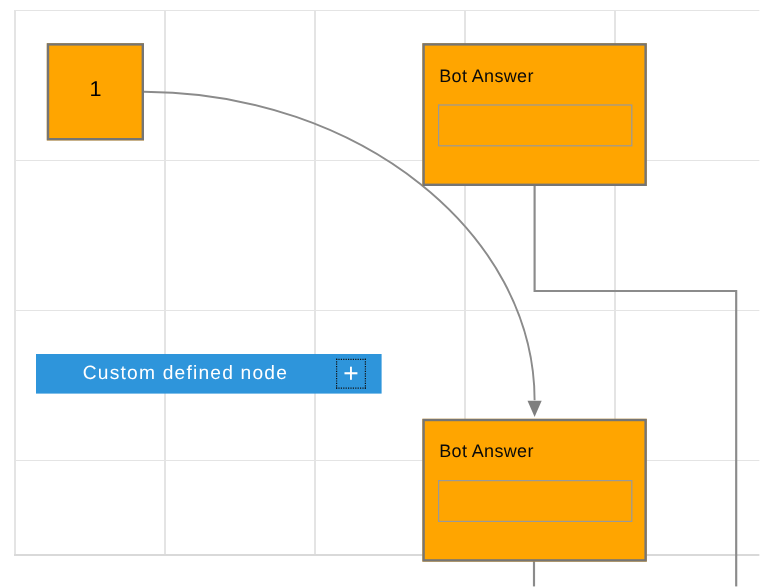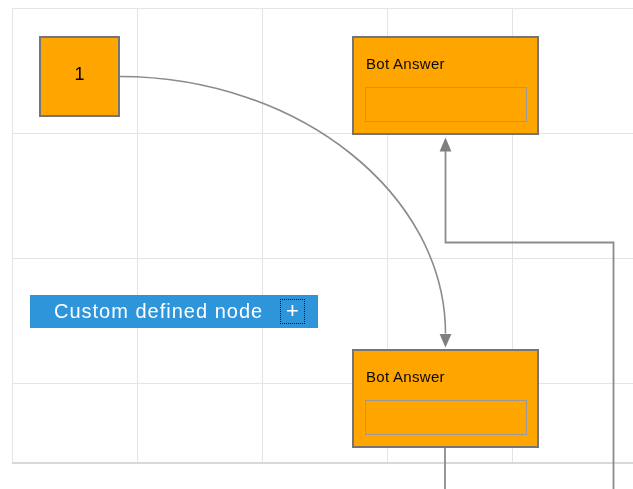--- a/index.html
+++ b/index.html
@@ -16,41 +16,41 @@
   .node { position: absolute; box-sizing: border-box; }
 
   .node-square {
     left: 39px; top: 36px; width: 81px; height: 81px;
     background: #ffa500; border: 2px solid #757575;
     display: flex; align-items: center; justify-content: center;
     font-size: 18px; color: #000000; padding-bottom: 4px;
   }
 
   .node-bot {
-    left: 352px; width: 187px; height: 99px;
+    left: 352px; width: 187px; height: 119px;
     background: #ffa500; border: 2px solid #757575;
   }
   .node-bot.top { top: 36px; }
   .node-bot.bottom { top: 349px; }
   .bot-title {
     position: absolute; left: 12px; top: 17px;
     font-size: 15px; line-height: 18px; letter-spacing: 0.3px; color: #0a0a0a;
   }
   .bot-inner-box {
     position: absolute; left: 11px; top: 49px; width: 162px; height: 35px;
     border: 1px solid #999999; box-sizing: border-box;
   }
 
   .node-custom {
     left: 30px; top: 295px; width: 288px; height: 33px;
     background: #2e95db; color: #ffffff;
   }
   .custom-label {
-    position: absolute; left: 24px; top: 0; line-height: 33px;
-    font-size: 20px; letter-spacing: 1px; color: #ffffff; white-space: nowrap;
+    position: absolute; left: 39px; top: 0; line-height: 33px;
+    font-size: 16px; letter-spacing: 1px; color: #ffffff; white-space: nowrap;
   }
   .add-handle {
     position: absolute; left: 250px; top: 4px; width: 25px; height: 25px;
     box-sizing: border-box; border: 1px dotted #111111;
     display: flex; align-items: center; justify-content: center;
     font-size: 22px; line-height: 22px; color: #ffffff; cursor: pointer;
     padding-bottom: 2px;
   }
 </style>
 </head>

